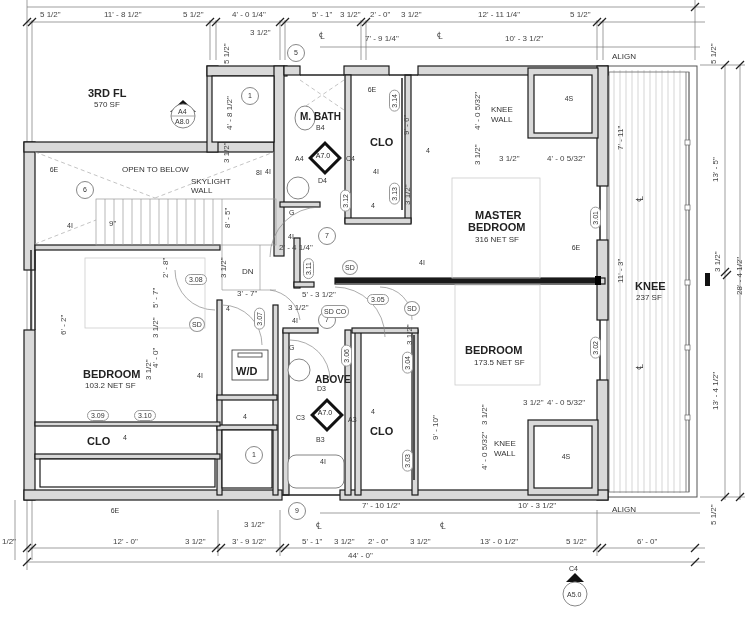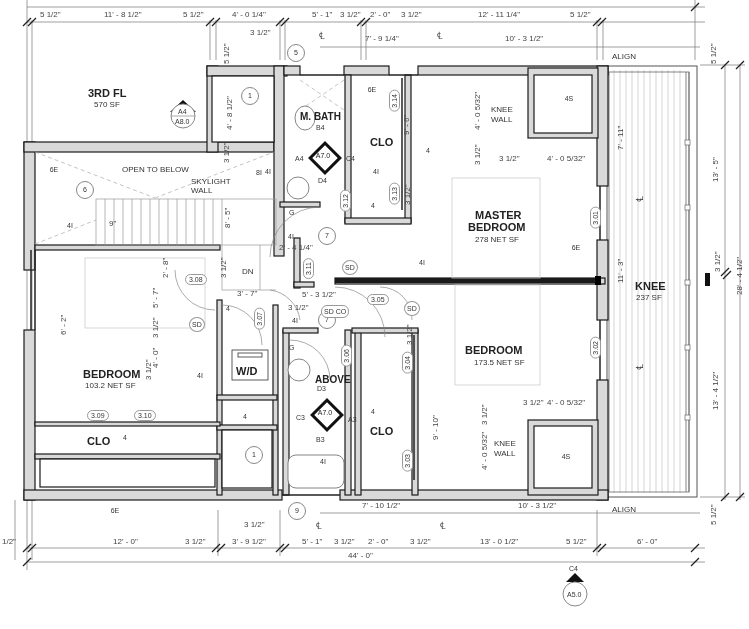--- a/index.html
+++ b/index.html
@@ -258,21 +258,21 @@
   <span class="t" style="left:11px; top:0px; font-size:7px;">C4</span>
   <svg width="34" height="40" viewBox="0 0 34 40" style="position:absolute; left:0; top:8px;">
     <polygon points="17,0 8,9 26,9" fill="#111"></polygon>
     <circle cx="17" cy="21" r="12" fill="#fff" stroke="#888"></circle>
   </svg>
   <span class="t" style="left:9px; top:26px; font-size:7px;">A5.0</span>
 </div>
 
 <div class="t room" style="left:475px; top:210px;">MASTER</div>
 <div class="t room" style="left:468px; top:222px;">BEDROOM</div>
-<div class="t area" style="left:475px; top:236px;">278 NET SF</div>
+<div class="t area" style="left:475px; top:236px;">316 NET SF</div>
 
 <div class="t room" style="left:465px; top:345px;">BEDROOM</div>
 <div class="t area" style="left:474px; top:359px;">173.5 NET SF</div>
 
 <div class="t room" style="left:83px; top:369px;">BEDROOM</div>
 <div class="t area" style="left:85px; top:382px;">103.2 NET SF</div>
 
 <div class="t room" style="left:635px; top:281px;">KNEE</div>
 <div class="t area" style="left:636px; top:294px;">237 SF</div>
 

